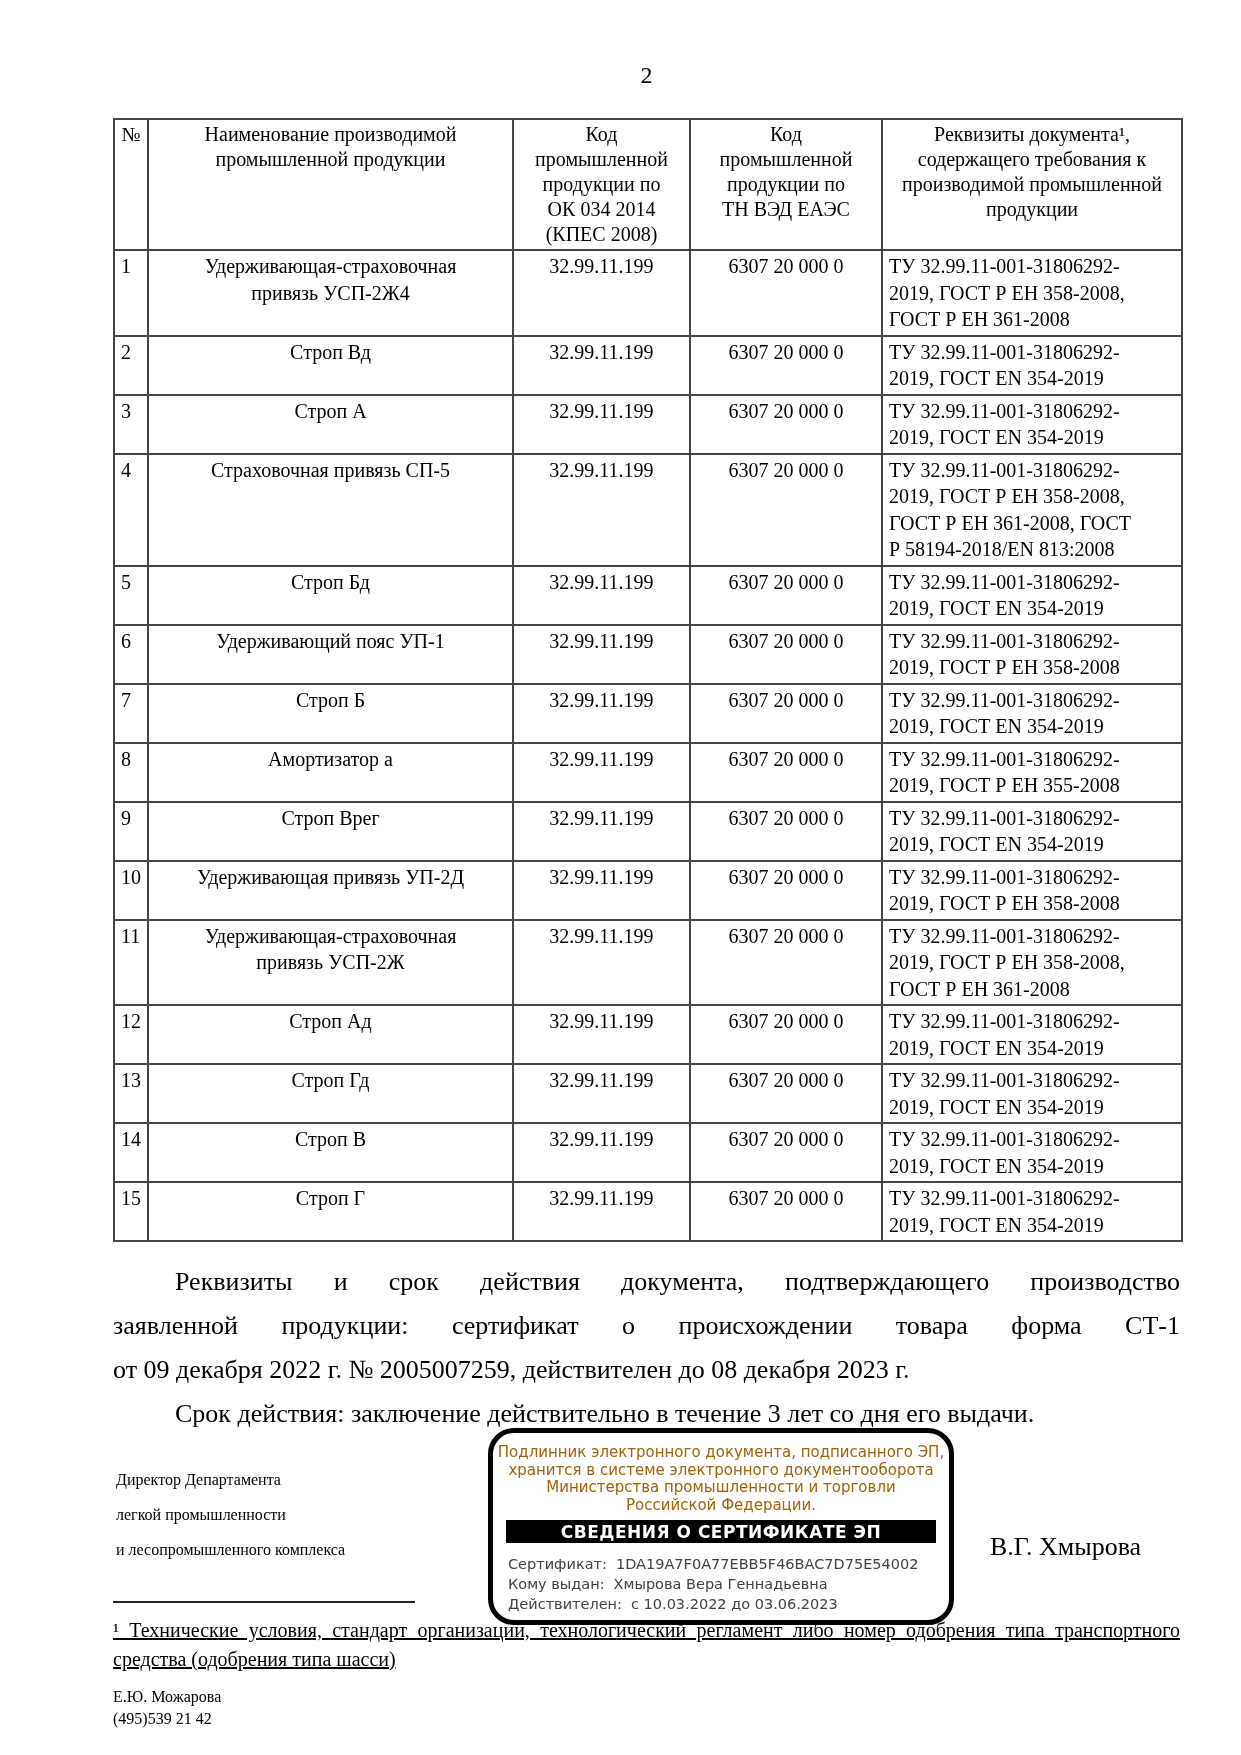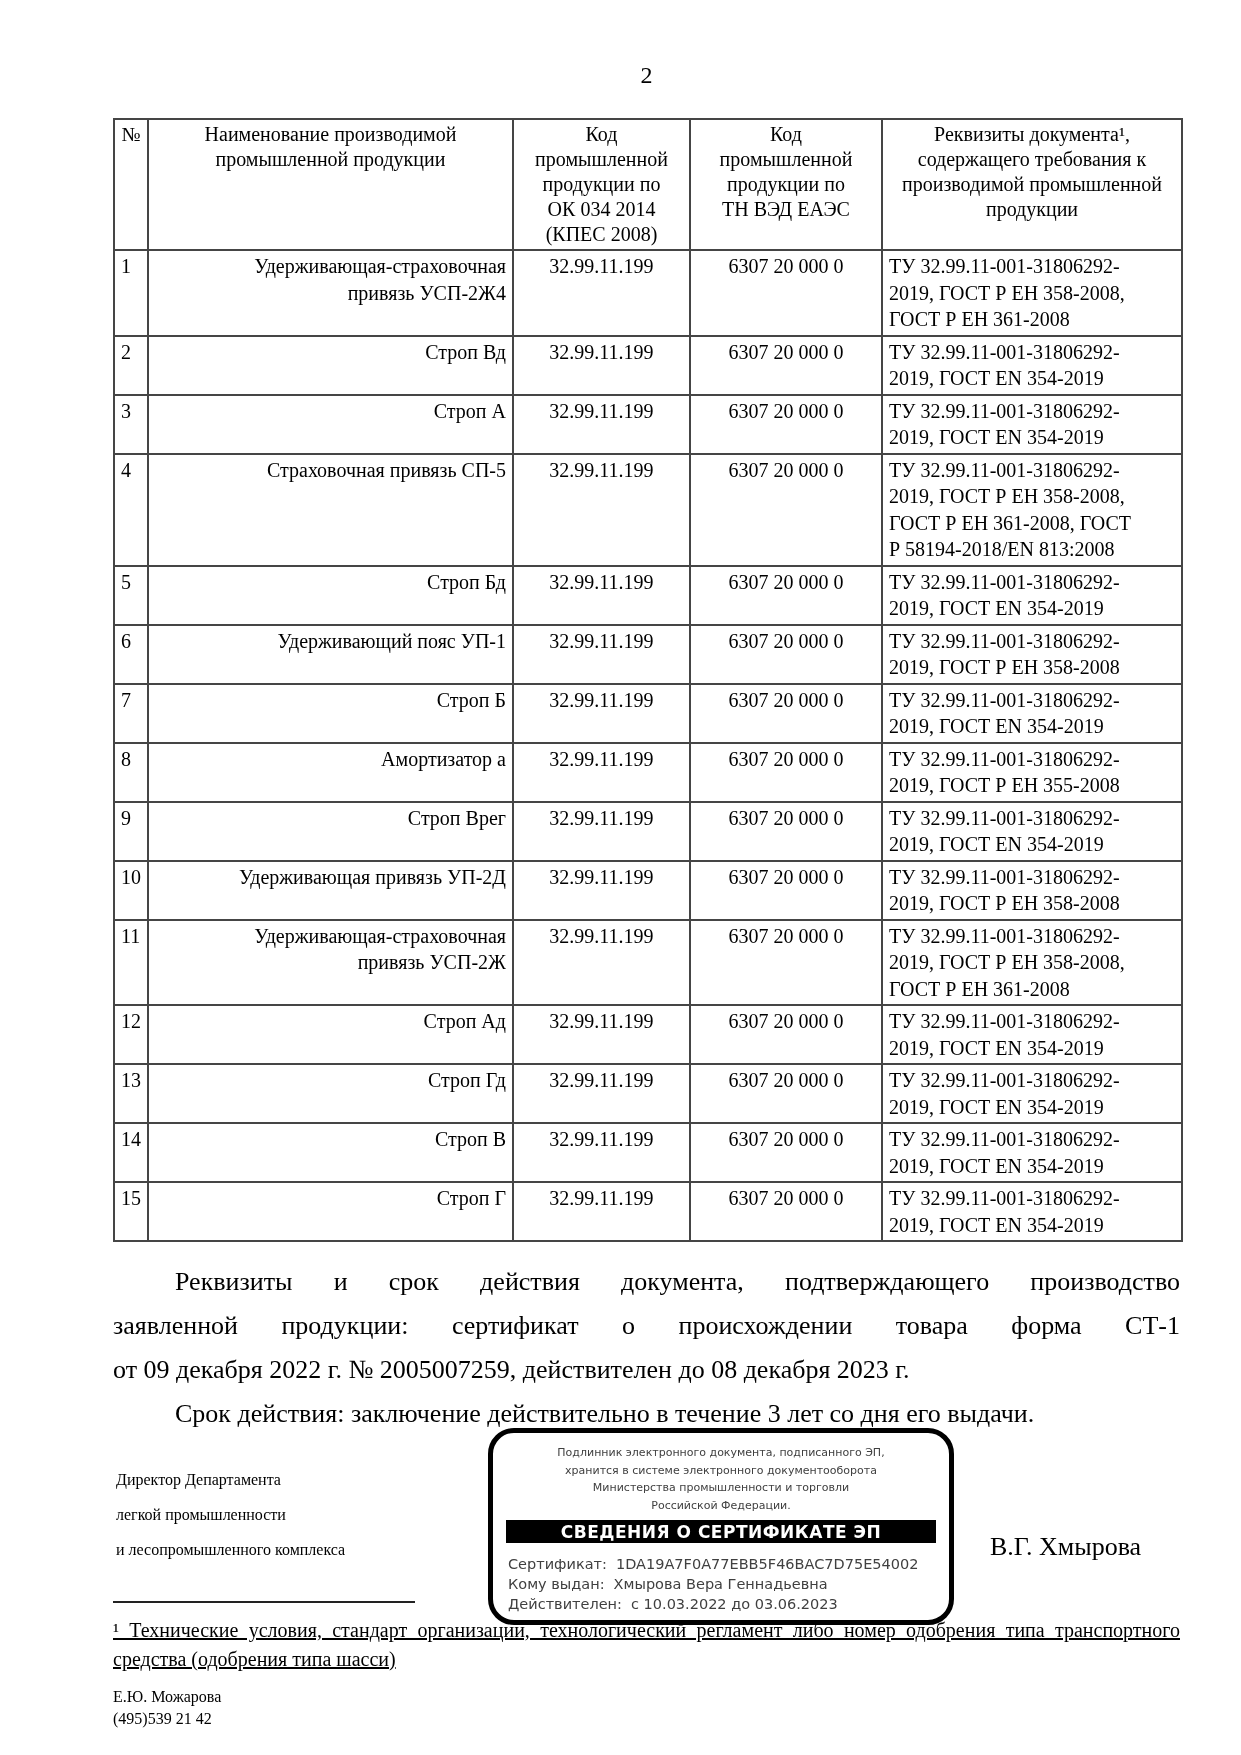--- a/index.html
+++ b/index.html
@@ -27,21 +27,21 @@
     border:2px solid #454545;
     vertical-align:top;
     font-weight:normal;
     padding:2px 6px;
   }
   table.products th{
     text-align:center;line-height:25px;padding:2px 3px;
   }
   table.products td{line-height:26.5px;}
   td.c-num{padding:2px 2px 2px 3px;text-align:left;}
-  td.c-name{text-align:right;}
+  td.c-name{text-align:center;}
   td.c-code{text-align:center;}
   td.c-req{text-align:left;}
   
   .paras{position:absolute;left:113px;top:1260px;width:1067px;font-size:26px;}
   .pline{line-height:44px;white-space:normal;}
   .just-last{text-align:justify;text-align-last:justify;}
   .indent{text-indent:62px;}
   
   .director{
     position:absolute;left:116px;top:1462px;width:620px;
@@ -52,21 +52,21 @@
   .stamp{
     position:absolute;left:488px;top:1428px;width:466px;height:197px;
     box-sizing:border-box;
     border:5px solid #000;border-radius:26px;
     background:transparent;
     font-family:"DejaVu Sans","Liberation Sans",sans-serif;
     z-index:3;
   }
   .stamp-head{
     margin-top:11px;text-align:center;
-    font-size:11px;line-height:17.5px;color:#404040;
+    font-size:15px;line-height:17.5px;color:#a16207;
   }
   .stamp-banner{
     margin:6px 13px 0 13px;height:23px;line-height:25px;
     background:#000;color:#fff;text-align:center;
     font-size:17px;font-weight:bold;letter-spacing:.5px;
   }
   .stamp-details{margin:11px 0 0 15px;font-size:14.5px;line-height:20px;color:#404040;}
   .stamp-label{margin-right:9px;}
   
   .fn-sep{position:absolute;left:113px;top:1601px;width:302px;height:2px;background:#222;}

